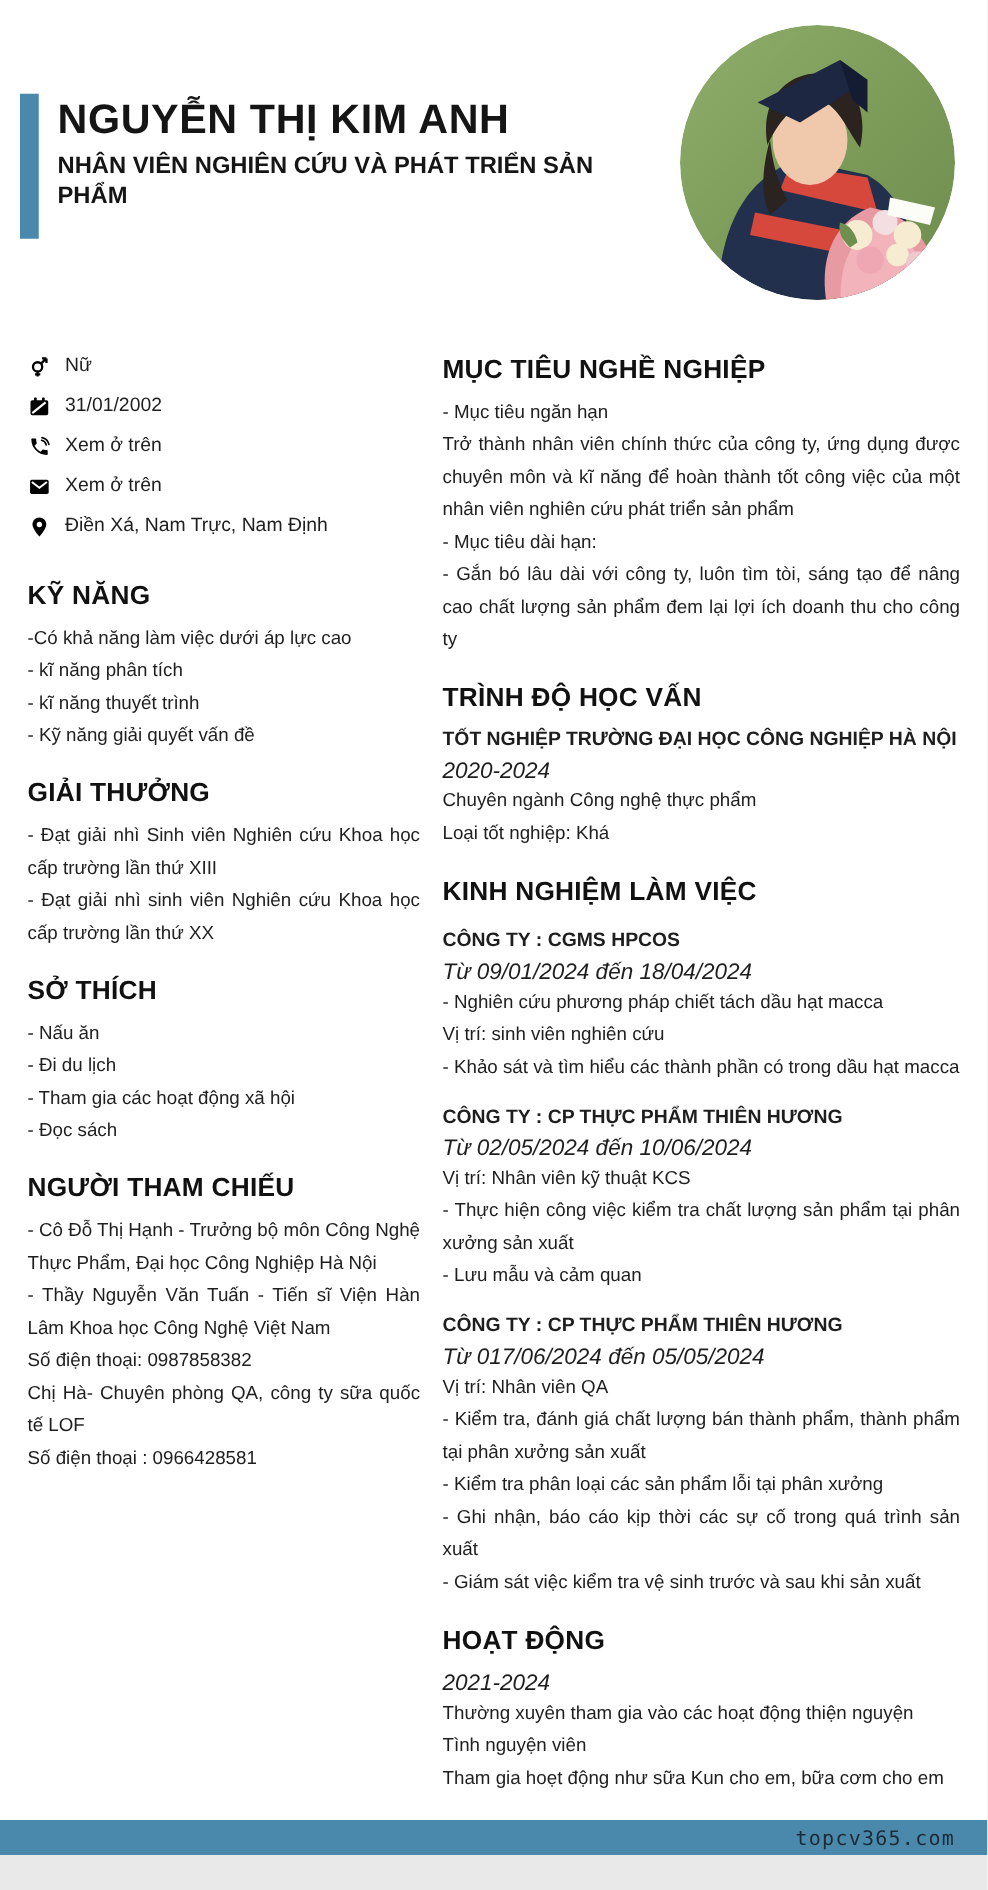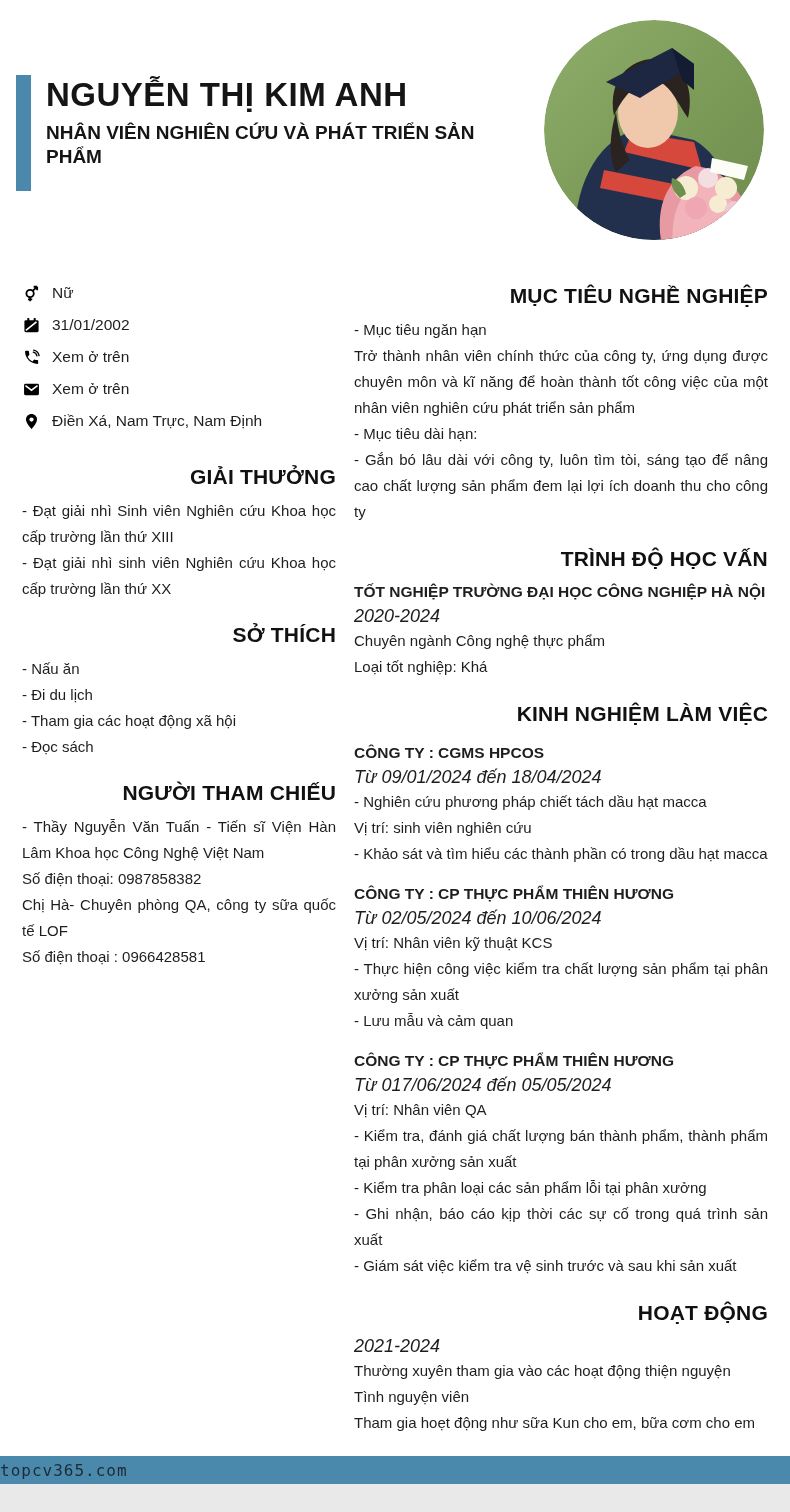--- a/index.html
+++ b/index.html
@@ -18,35 +18,35 @@
   .photo-wrap { width:220px; height:220px; border-radius:50%; overflow:hidden; flex:0 0 220px; }
   
   .main { display:flex; padding:0 22px; margin-top:34px; }
   .col-left { width:332px; flex:0 0 332px; padding-right:18px; }
   .col-right { flex:1; }
   
   .c-row { display:flex; align-items:flex-start; height:32px; font-size:15.5px; }
   .c-icon { width:18px; height:18px; margin-right:12px; flex:0 0 18px; display:flex; align-items:center; justify-content:center; }
   .c-icon svg { width:17px; height:17px; }
   
-  .sec-head { font-size:21px; font-weight:bold; color:#111; margin-bottom:9px; letter-spacing:0.2px;text-align:right; }
+  .sec-head { font-size:21px; font-weight:bold; color:#111; margin-bottom:9px; letter-spacing:0.2px; }
   .sec { margin-top:21px; }
   .sec:first-child { margin-top:26px; }
   .line { font-size:15px; line-height:26px; text-align:justify; }
   .line-plain { font-size:15px; line-height:26px; }
   .sub-bold { font-size:15.5px; font-weight:bold; line-height:24px; margin-top:2px; }
   .period { font-size:18px; font-style:italic; line-height:24px; }
   .job { margin-top:15px; }
   .job:first-of-type { margin-top:4px; }
   .rsec { margin-top:22px; }
   .rsec:first-child { margin-top:0; }
   
   .footer {
     position:absolute; left:0; bottom:0; width:100%; height:28px;
-    background:#4A89AB; display:flex; align-items:center; 
+    background:#4A89AB; display:flex; align-items:center; justify-content:flex-end;
     padding-right:26px;
   }
   .footer-text { font-family:"DejaVu Sans Mono", monospace; font-size:16px; color:#1c2b36; letter-spacing:1px; }
 </style>
 </head>
 <body>
 
 <div class="page">
 
   <div class="header">
@@ -150,37 +150,45 @@
           <span class="c-icon">
             <svg viewBox="0 0 24 24">
                 <path d="M12 1.5 C7.6 1.5 4.2 4.9 4.2 9.3 C4.2 14.6 12 22.8 12 22.8 S19.8 14.6 19.8 9.3 C19.8 4.9 16.4 1.5 12 1.5 Z" fill="#000"></path>
                 <circle cx="12" cy="9.3" r="3" fill="#fff"></circle>
               </svg>
           </span>
           <span>Điền Xá, Nam Trực, Nam Định</span>
         </div>
       </div>
 
+      <div class="sec">
+        <div class="sec-head">KỸ NĂNG</div>
+        <div class="line-plain">-Có khả năng làm việc dưới áp lực cao</div>
+        <div class="line-plain">- kĩ năng phân tích</div>
+        <div class="line-plain">- kĩ năng thuyết trình</div>
+        <div class="line-plain">- Kỹ năng giải quyết vấn đề</div>
+      </div>
 
       <div class="sec">
         <div class="sec-head">GIẢI THƯỞNG</div>
         <div class="line">- Đạt giải nhì Sinh viên Nghiên cứu Khoa học cấp trường lần thứ XIII</div>
         <div class="line">- Đạt giải nhì sinh viên Nghiên cứu Khoa học cấp trường lần thứ XX</div>
       </div>
 
       <div class="sec">
         <div class="sec-head">SỞ THÍCH</div>
         <div class="line-plain">- Nấu ăn</div>
         <div class="line-plain">- Đi du lịch</div>
         <div class="line-plain">- Tham gia các hoạt động xã hội</div>
         <div class="line-plain">- Đọc sách</div>
       </div>
 
       <div class="sec">
         <div class="sec-head">NGƯỜI THAM CHIẾU</div>
+        <div class="line">- Cô Đỗ Thị Hạnh - Trưởng bộ môn Công Nghệ Thực Phẩm, Đại học Công Nghiệp Hà Nội</div>
         <div class="line">- Thầy Nguyễn Văn Tuấn - Tiến sĩ Viện Hàn Lâm Khoa học Công Nghệ Việt Nam</div>
         <div class="line">Số điện thoại: 0987858382</div>
         <div class="line">Chị Hà- Chuyên phòng QA, công ty sữa quốc tế LOF</div>
         <div class="line">Số điện thoại : 0966428581</div>
       </div>
     </div>
 
     <div class="col-right">
 
       <div class="rsec">

